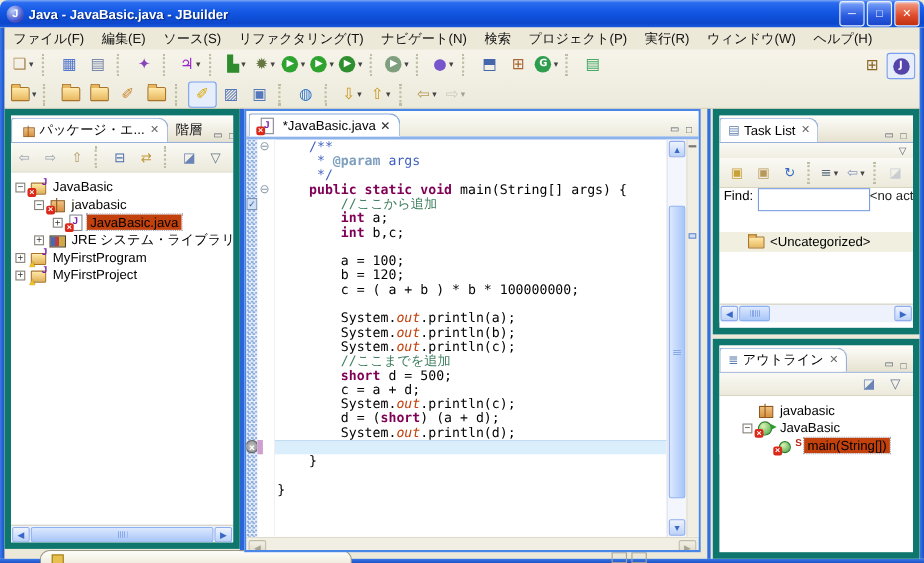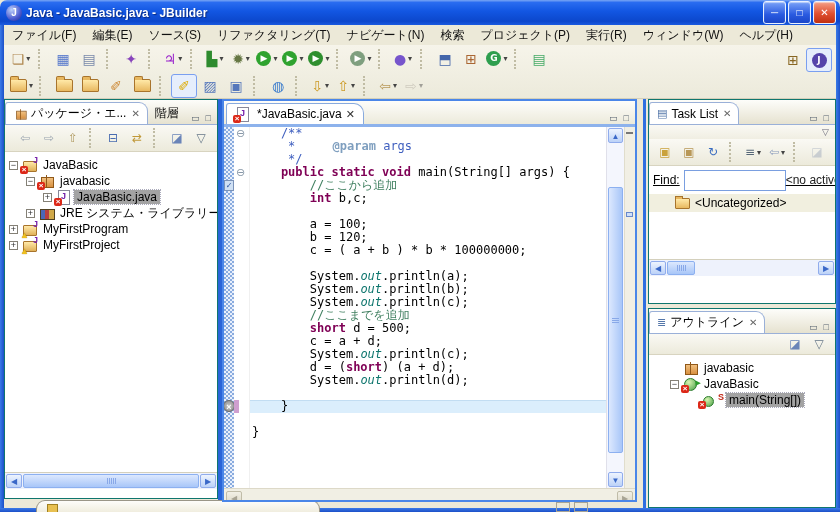--- a/index.html
+++ b/index.html
@@ -33,42 +33,42 @@
   .ticon.pressed{background:#e6eefc;border-color:#7a9ff0;}
   .ticon.disabled{opacity:.45;}
   .ticon .circle{width:15px;height:15px;border-radius:50%;font-size:9px;line-height:15px;text-align:center;font-weight:bold;}
   .ddarrow{font-size:8px;color:#444;margin-left:2px;}
   .folder-shape{width:15px;height:11px;background:linear-gradient(#ffe9a8,#e8b860);border:1px solid #a8742c;
     border-radius:1px 2px 1px 1px;position:relative;}
   .folder-shape::before{content:"";position:absolute;left:-1px;top:-4px;width:7px;height:3px;
     background:#e8b860;border:1px solid #a8742c;border-bottom:none;border-radius:2px 2px 0 0;}
   #persp-bar{position:absolute;right:8px;top:48px;display:flex;align-items:center;}
   
-  .panel{position:absolute;background:#fff;border:1px solid #0f766e;box-sizing:border-box;overflow:hidden;}
+  .panel{position:absolute;background:#fff;border:6px solid #0f766e;box-sizing:border-box;overflow:hidden;}
   .view-tabbar{height:24px;background:linear-gradient(180deg,#fdfdfa,#e6e2d0);border-bottom:1px solid #9ab0d8;
     display:flex;align-items:flex-end;}
   .vtab{height:21px;display:flex;align-items:center;padding:0 7px;white-space:nowrap;}
   .vtab.active{background:#fff;border:1px solid #9ab0d8;border-bottom:none;border-radius:3px 9px 0 0;}
   .vtab .close-x{margin-left:5px;color:#666;font-size:10px;font-weight:bold;}
   .minmax{margin-left:auto;display:flex;align-items:center;padding-right:3px;}
   .mmbtn{color:#55616e;font-size:9px;padding:1px 3px;}
   .view-toolbar{height:26px;background:linear-gradient(180deg,#faf9f4,#eceadb);border-bottom:1px solid #d8d4c0;
     display:flex;align-items:center;justify-content:flex-end;padding-right:4px;}
   .view-toolbar .ticon{height:20px;min-width:20px;}
   .view-toolbar .ticon .glyph{font-size:12px;}
   .menu-strip{height:14px;background:linear-gradient(180deg,#faf9f4,#f0eee2);display:flex;justify-content:flex-end;align-items:center;padding-right:6px;}
   .tri-menu{color:#667;font-size:9px;}
   
   .tree{background:#fff;padding-top:5px;}
   .trow2{height:16px;display:flex;align-items:center;white-space:nowrap;}
   .expander{width:9px;height:9px;border:1px solid #848076;background:#fff;color:#333;font-size:9px;line-height:7px;
     text-align:center;margin-right:4px;flex:none;box-sizing:border-box;}
   .expander-space{width:13px;flex:none;}
   .tlabel{padding:0 3px;color:#000;}
-  .sel-label{background:#a3a3a3;outline:1px dotted #aab;}
+  .sel-label{background:#c2410c;outline:1px dotted #aab;}
   .icon16{width:16px;height:16px;position:relative;display:inline-block;flex:none;margin-right:2px;}
   .ic-project::before{content:"";position:absolute;left:1px;top:4px;width:12px;height:9px;border:1px solid #a8742c;
     background:linear-gradient(#ffe9a8,#e0b058);border-radius:1px;}
   .ic-project::after{content:"J";position:absolute;right:0;top:-2px;color:#7722aa;font-weight:bold;font-size:9px;}
   .ic-package::before{content:"";position:absolute;left:2px;top:4px;width:11px;height:9px;border:1px solid #905818;
     background:linear-gradient(#f0c080,#d89040);}
   .ic-package::after{content:"";position:absolute;left:7px;top:2px;width:1px;height:13px;background:#905818;box-shadow:-5px 6px 0 5px rgba(144,88,24,0);border-left:0;}
   .ic-jfile::before{content:"";position:absolute;left:2px;top:1px;width:10px;height:13px;border:1px solid #889;background:#fff;}
   .ic-jfile::after{content:"J";position:absolute;left:5px;top:2px;color:#7722aa;font-weight:bold;font-size:9px;}
   .ic-library::before{content:"";position:absolute;left:1px;top:4px;width:13px;height:9px;border:1px solid #504020;
@@ -92,23 +92,23 @@
   .editor-body{position:relative;height:361px;display:flex;background:#fff;}
   .ruler{width:10px;flex:none;position:relative;
     background-image:conic-gradient(#8aacdf 25%,#eaf0fb 0 50%,#8aacdf 0 75%,#eaf0fb 0);background-size:4px 4px;}
   .foldcol{width:15px;flex:none;position:relative;background:#fff;border-right:1px solid #f0f0f0;}
   .codearea{flex:1;position:relative;overflow:hidden;}
   .cline{height:13px;line-height:13px;font-family:"DejaVu Sans Mono",monospace;font-size:12px;white-space:pre;position:relative;z-index:2;}
   .hl-line{position:absolute;left:0;right:0;height:13px;background:#dbeefc;border-top:1px solid #c2ddf2;box-sizing:border-box;z-index:1;}
   .tok-k{color:#7f0055;font-weight:bold;}
   .tok-c{color:#3f7f5f;}
   .tok-j{color:#3f5fbf;}
-  .tok-d{color:#7f9fbf;font-weight:bold;margin-left:30px;}
+  .tok-d{color:#7f9fbf;font-weight:bold;}
   .tok-t{color:#7f9fbf;}
-  .tok-f{color:#0f766e;font-style:italic;}
+  .tok-f{color:#c2410c;font-style:italic;}
   .tok-p{color:#000;}
   .fold-icon{position:absolute;left:2px;width:11px;height:11px;color:#8898a8;font-size:11px;line-height:11px;}
   .marker-task{position:absolute;left:0;width:10px;height:11px;background:#cfe0f4;border:1px solid #7a92b8;
     box-sizing:border-box;color:#2a52a0;font-size:8px;line-height:9px;text-align:center;}
   .marker-error{position:absolute;left:-1px;width:12px;height:12px;border-radius:50%;background:radial-gradient(#c8c8c8,#888);
     border:1px solid #666;color:#fff;font-size:9px;line-height:12px;text-align:center;font-weight:bold;box-sizing:border-box;}
   .range-bar{position:absolute;left:0;width:5px;height:13px;background:#cf9fcf;}
   .vscroll{width:17px;flex:none;background:#f4f6fd;border-left:1px solid #e0e0ea;position:relative;}
   .sbtn{position:absolute;left:1px;width:15px;height:15px;background:linear-gradient(#eef4fe,#bcd2f8);
     border:1px solid #90acec;border-radius:2px;color:#3a68c8;font-size:8px;text-align:center;line-height:15px;box-sizing:border-box;}
@@ -124,21 +124,21 @@
     color:#a8a494;font-size:8px;text-align:center;line-height:13px;box-sizing:border-box;}
   
   .xscroll{height:17px;background:#eef2fc;border-top:1px solid #d4d0bc;display:flex;align-items:center;padding:1px;box-sizing:border-box;position:relative;}
   .hbtn{width:16px;height:14px;background:linear-gradient(#eef4fe,#bcd2f8);border:1px solid #90acec;border-radius:2px;
     color:#3a68c8;font-size:8px;text-align:center;line-height:14px;box-sizing:border-box;flex:none;}
   .hthumb{height:14px;background:linear-gradient(180deg,#dce8fe,#a8c6f8);border:1px solid #8cb0f0;border-radius:2px;
     box-sizing:border-box;position:relative;}
   .hthumb::after{content:"";position:absolute;top:3px;bottom:3px;left:50%;width:9px;margin-left:-4px;
     background:repeating-linear-gradient(90deg,#88a8e8 0 1px,transparent 1px 2px);}
   
-  .find-row{height:28px;display:flex;align-items:center;padding:0 4px;background:#fff;white-space:nowrap;overflow:hidden;text-decoration:underline;}
+  .find-row{height:40px;display:flex;padding:0 4px;background:#fff;white-space:nowrap;overflow:hidden;}
   .find-input{width:96px;height:17px;border:1px solid #7a9fe0;margin-left:4px;font-size:11px;flex:none;}
   .no-active{margin-left:auto;color:#222;white-space:nowrap;}
   .uncat-row{height:18px;display:flex;align-items:center;background:#f1efdf;padding-left:26px;}
   .mini-folder{width:13px;height:9px;background:linear-gradient(#ffe9a8,#e8b860);border:1px solid #a8742c;
     border-radius:1px;margin-right:5px;position:relative;}
   .mini-folder::before{content:"";position:absolute;left:-1px;top:-3px;width:6px;height:2px;background:#e8b860;border:1px solid #a8742c;border-bottom:none;}
   
   #bottom-tab{left:36px;top:500px;width:282px;height:12px;border:1px solid #9a9688;border-bottom:none;
     border-radius:9px 9px 0 0;background:linear-gradient(#fdfdfa,#efecdc);}
   #bottom-tab::before{content:"";position:absolute;left:10px;top:3px;width:9px;height:7px;background:#e8c050;border:1px solid #a08020;}
@@ -423,20 +423,21 @@
         <span class="fold-icon" style="top: 40px;">⊖</span>
         <div class="range-bar" style="top: 273px;"></div>
       </div>
     <div class="codearea">
       <div style="position:relative;z-index:2;padding-left:2px;">
           <div class="cline"><span class="tok-j">    /**</span></div>
           <div class="cline"><span class="tok-j">     * </span><span class="tok-d">@param</span><span class="tok-j"> args</span></div>
           <div class="cline"><span class="tok-j">     */</span></div>
           <div class="cline"><span class="tok-k">    public static void</span><span class="tok-p"> main(String[] args) {</span></div>
           <div class="cline"><span class="tok-c">        //ここから追加</span></div>
+          <div class="cline"><span class="tok-p">        </span><span class="tok-k">int</span><span class="tok-p"> a;</span></div>
           <div class="cline"><span class="tok-p">        </span><span class="tok-k">int</span><span class="tok-p"> b,c;</span></div>
           <div class="cline">&nbsp;</div>
           <div class="cline"><span class="tok-p">        a = 100;</span></div>
           <div class="cline"><span class="tok-p">        b = 120;</span></div>
           <div class="cline"><span class="tok-p">        c = ( a + b ) * b * 100000000;</span></div>
           <div class="cline">&nbsp;</div>
           <div class="cline"><span class="tok-p">        System.</span><span class="tok-f">out</span><span class="tok-p">.println(a);</span></div>
           <div class="cline"><span class="tok-p">        System.</span><span class="tok-f">out</span><span class="tok-p">.println(b);</span></div>
           <div class="cline"><span class="tok-p">        System.</span><span class="tok-f">out</span><span class="tok-p">.println(c);</span></div>
           <div class="cline"><span class="tok-c">        //ここまでを追加</span></div>

